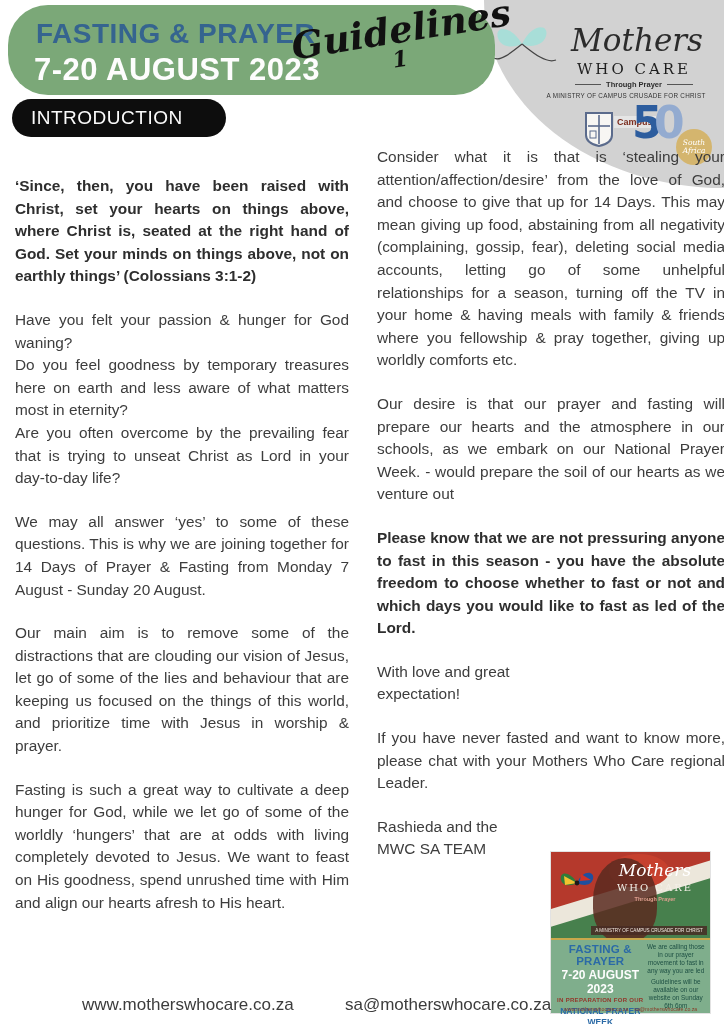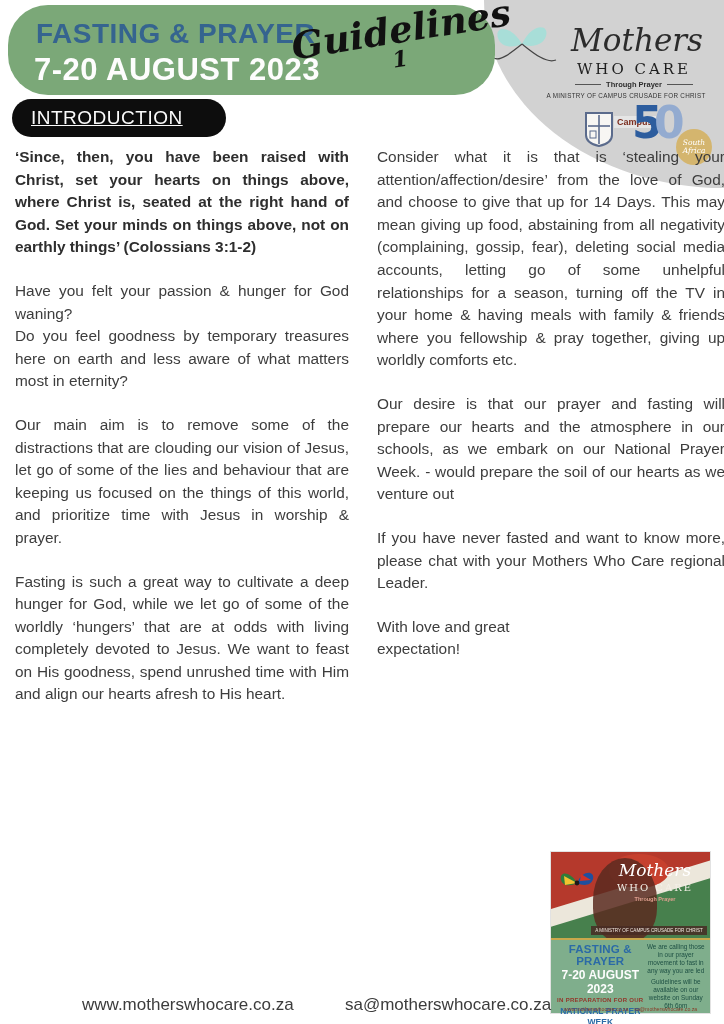--- a/index.html
+++ b/index.html
@@ -45,26 +45,26 @@
                    color:#fdfdfd; letter-spacing:.5px; }
   .script { position:absolute; left:292px; top:8px; width:210px; text-align:center;
             transform:rotate(-9deg); font-family:"DejaVu Serif", serif; font-style:italic;
             font-weight:bold; color:#111; }
   .script-label { font-size:37px; }
   .script-num { font-size:22px; margin-top:-6px; }
 
   
   .intro-pill { position:absolute; left:12px; top:99px; width:214px; height:38px;
                 background:#0d0d0d; border-radius:20px; display:flex; align-items:center; }
-  .intro-pill span { color:#fbfbfb; font-size:19px; letter-spacing:.5px; padding-left:19px;text-decoration:underline; }
+  .intro-pill span { color:#fbfbfb; font-size:19px; letter-spacing:.5px; padding-left:19px; }
 
   
   .col { position:absolute; top:146px; font-size:15.4px; line-height:22.6px;
          text-align:justify; color:#3d3d3d; }
-  .col-left  { left:15px;  width:334px; }
+  .col-left  { left:15px;  width:334px;margin-top:29px; }
   .col-right { left:377px; width:348px; }
   .col p.bold { font-weight:bold; color:#2e2e2e; }
   .col p.gap { margin-top:21px; }
   .col p.pre { white-space:pre-line; text-align:left; }
   .col p.narrow { width:190px; }
 
   
   .footer { position:absolute; left:0; top:995px; width:724px; font-size:17px; color:#3c3c3c; }
   .footer .site  { position:absolute; left:82px; }
   .footer .email { position:absolute; left:345px; }
@@ -150,30 +150,35 @@
   </div>
 
   <div class="intro-pill">
     <span>INTRODUCTION</span>
   </div>
 
   <div class="col col-left">
     <p class="bold">‘Since, then, you have been raised with Christ, set your hearts on things above, where Christ is, seated at the right hand of God. Set your minds on things above, not on earthly things’ (Colossians 3:1-2)</p>
     <p class="gap">Have you felt your passion &amp; hunger for God waning?</p>
     <p>Do you feel goodness by temporary treasures here on earth and less aware of what matters most in eternity?</p>
+    <p>Are you often overcome by the prevailing fear that is trying to unseat Christ as Lord in your day-to-day life?</p>
+    <p class="gap">We may all answer ‘yes’ to some of these questions. This is why we are joining together for 14 Days of Prayer &amp; Fasting from Monday 7 August - Sunday 20 August.</p>
     <p class="gap">Our main aim is to remove some of the distractions that are clouding our vision of Jesus, let go of some of the lies and behaviour that are keeping us focused on the things of this world, and prioritize time with Jesus in worship &amp; prayer.</p>
     <p class="gap">Fasting is such a great way to cultivate a deep hunger for God, while we let go of some of the worldly ‘hungers’ that are at odds with living completely devoted to Jesus. We want to feast on His goodness, spend unrushed time with Him and align our hearts afresh to His heart.</p>
   </div>
 
   <div class="col col-right">
     <p>Consider what it is that is ‘stealing your attention/affection/desire’ from the love of God, and choose to give that up for 14 Days. This may mean giving up food, abstaining from all negativity (complaining, gossip, fear), deleting social media accounts, letting go of some unhelpful relationships for a season, turning off the TV in your home &amp; having meals with family &amp; friends where you fellowship &amp; pray together, giving up worldly comforts etc.</p>
     <p class="gap">Our desire is that our prayer and fasting will prepare our hearts and the atmosphere in our schools, as we embark on our National Prayer Week. - would prepare the soil of our hearts as we venture out</p>
-    <p class="gap">If you have never fasted and want to know more, please chat with your Mothers Who Care regional Leader.</p>
+    <p class="gap bold">Please know that we are not pressuring anyone to fast in this season - you have the absolute freedom to choose whether to fast or not and which days you would like to fast as led of the Lord.</p>
     <p class="gap pre narrow">With love and great
 expectation!</p>
+    <p class="gap">If you have never fasted and want to know more, please chat with your Mothers Who Care regional Leader.</p>
+    <p class="gap pre narrow">Rashieda and  the
+MWC SA TEAM</p>
   </div>
 
   <div class="card">
     <div class="card-img">
       <div class="card-band"></div>
       <div class="card-greenarea"></div>
       <div class="card-beret"></div>
       <div class="card-head"></div>
       <svg class="card-butterfly" width="40" height="30" viewBox="0 0 40 30">
         <path d="M20 15 C12 2, 2 4, 4 12 C6 19, 14 18, 20 15 Z" fill="#2f7d3a"></path>

